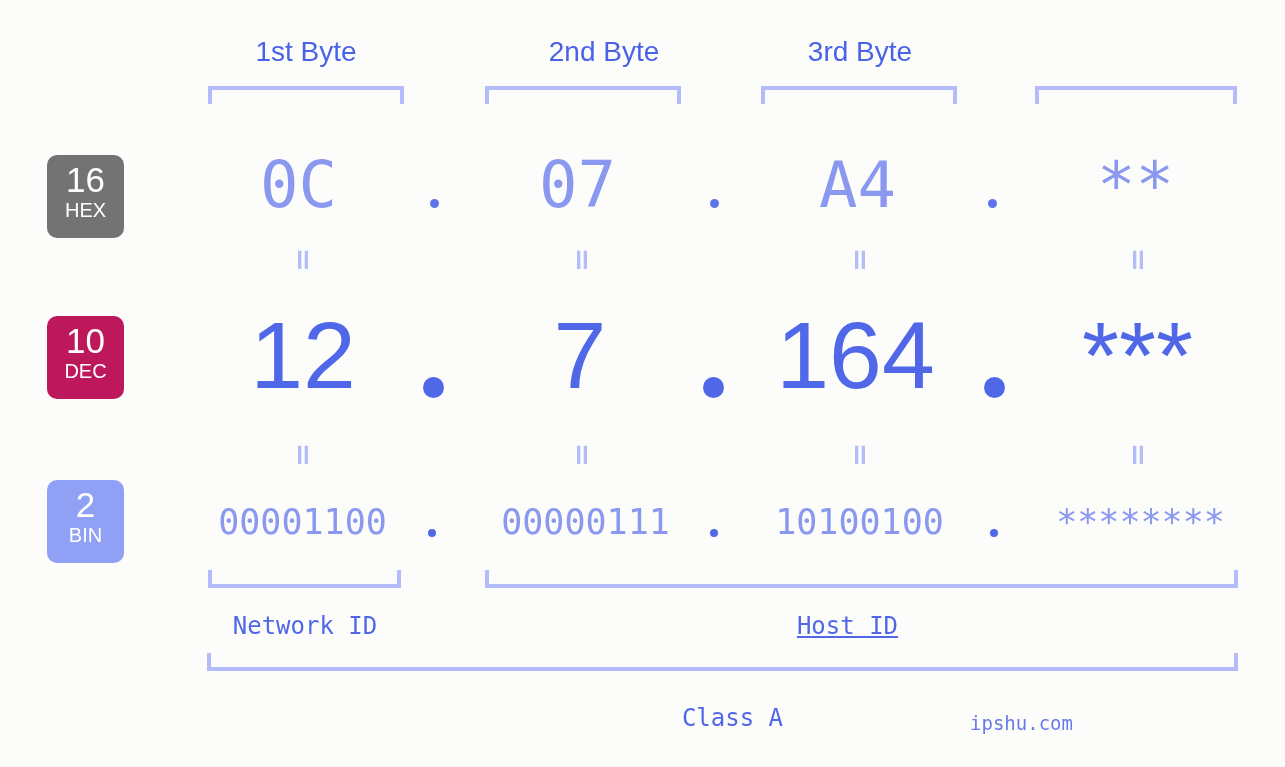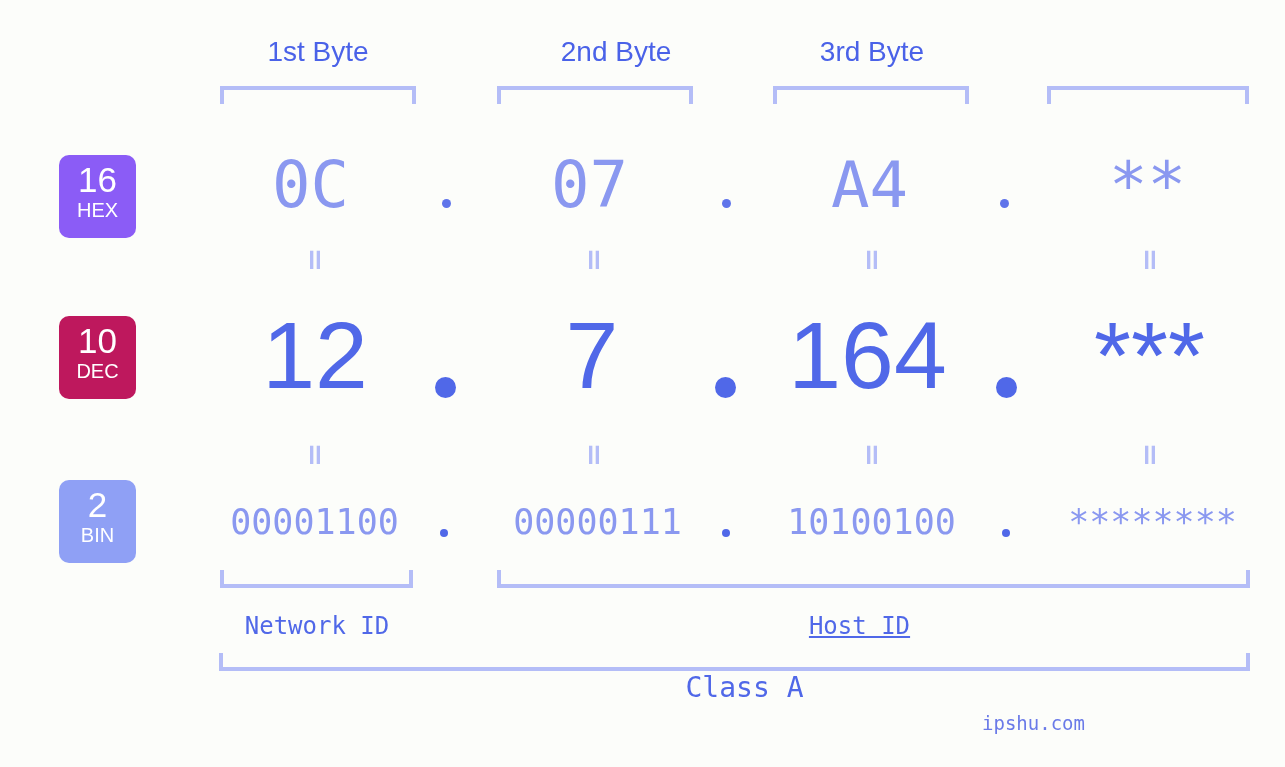--- a/index.html
+++ b/index.html
@@ -10,21 +10,20 @@
     width: 1285px;
     height: 767px;
     background: #fcfdfa;
     font-family: "Liberation Sans", sans-serif;
     overflow: hidden;
   }
   #stage {
     position: relative;
     width: 1085px;
     height: 767px;
-    margin-left: 12px;
   }
 
   
   .byte-label {
     position: absolute;
     top: 32px;
     height: 40px;
     line-height: 40px;
     text-align: center;
     font-size: 28px;
@@ -71,21 +70,21 @@
     font-size: 35px;
     line-height: 38px;
     font-weight: 400;
   }
   .badge .nm {
     display: block;
     font-size: 20px;
     line-height: 22px;
     font-weight: 400;
   }
-  #badge-hex { top: 155px; height: 83px; background: #8b5cf6; }
+  #badge-hex { top: 155px; height: 83px; background: #737373; }
   #badge-dec { top: 316px; height: 83px; background: #be185d; }
   #badge-bin { top: 480px; height: 83px; background: #8fa0f5; }
 
   
   .cell {
     position: absolute;
     text-align: center;
     white-space: nowrap;
     font-family: "DejaVu Sans Mono", monospace;
   }
@@ -150,21 +149,21 @@
   .section-label {
     position: absolute;
     text-align: center;
     font-size: 24px;
     color: #5068e8;
     font-family: "DejaVu Sans Mono", monospace;
     white-space: nowrap;
   }
   #label-network { top: 612px; }
   #label-host    { top: 612px; text-decoration: underline; }
-  #label-class   { top: 671px; font-size: 28px; }
+  #label-class   { top: 704px; font-size: 24px; }
 
   
   #watermark {
     position: absolute;
     right: 12px;
     top: 712px;
     font-size: 19px;
     color: #6a7ae8;
     font-family: "DejaVu Sans Mono", monospace;
   }

